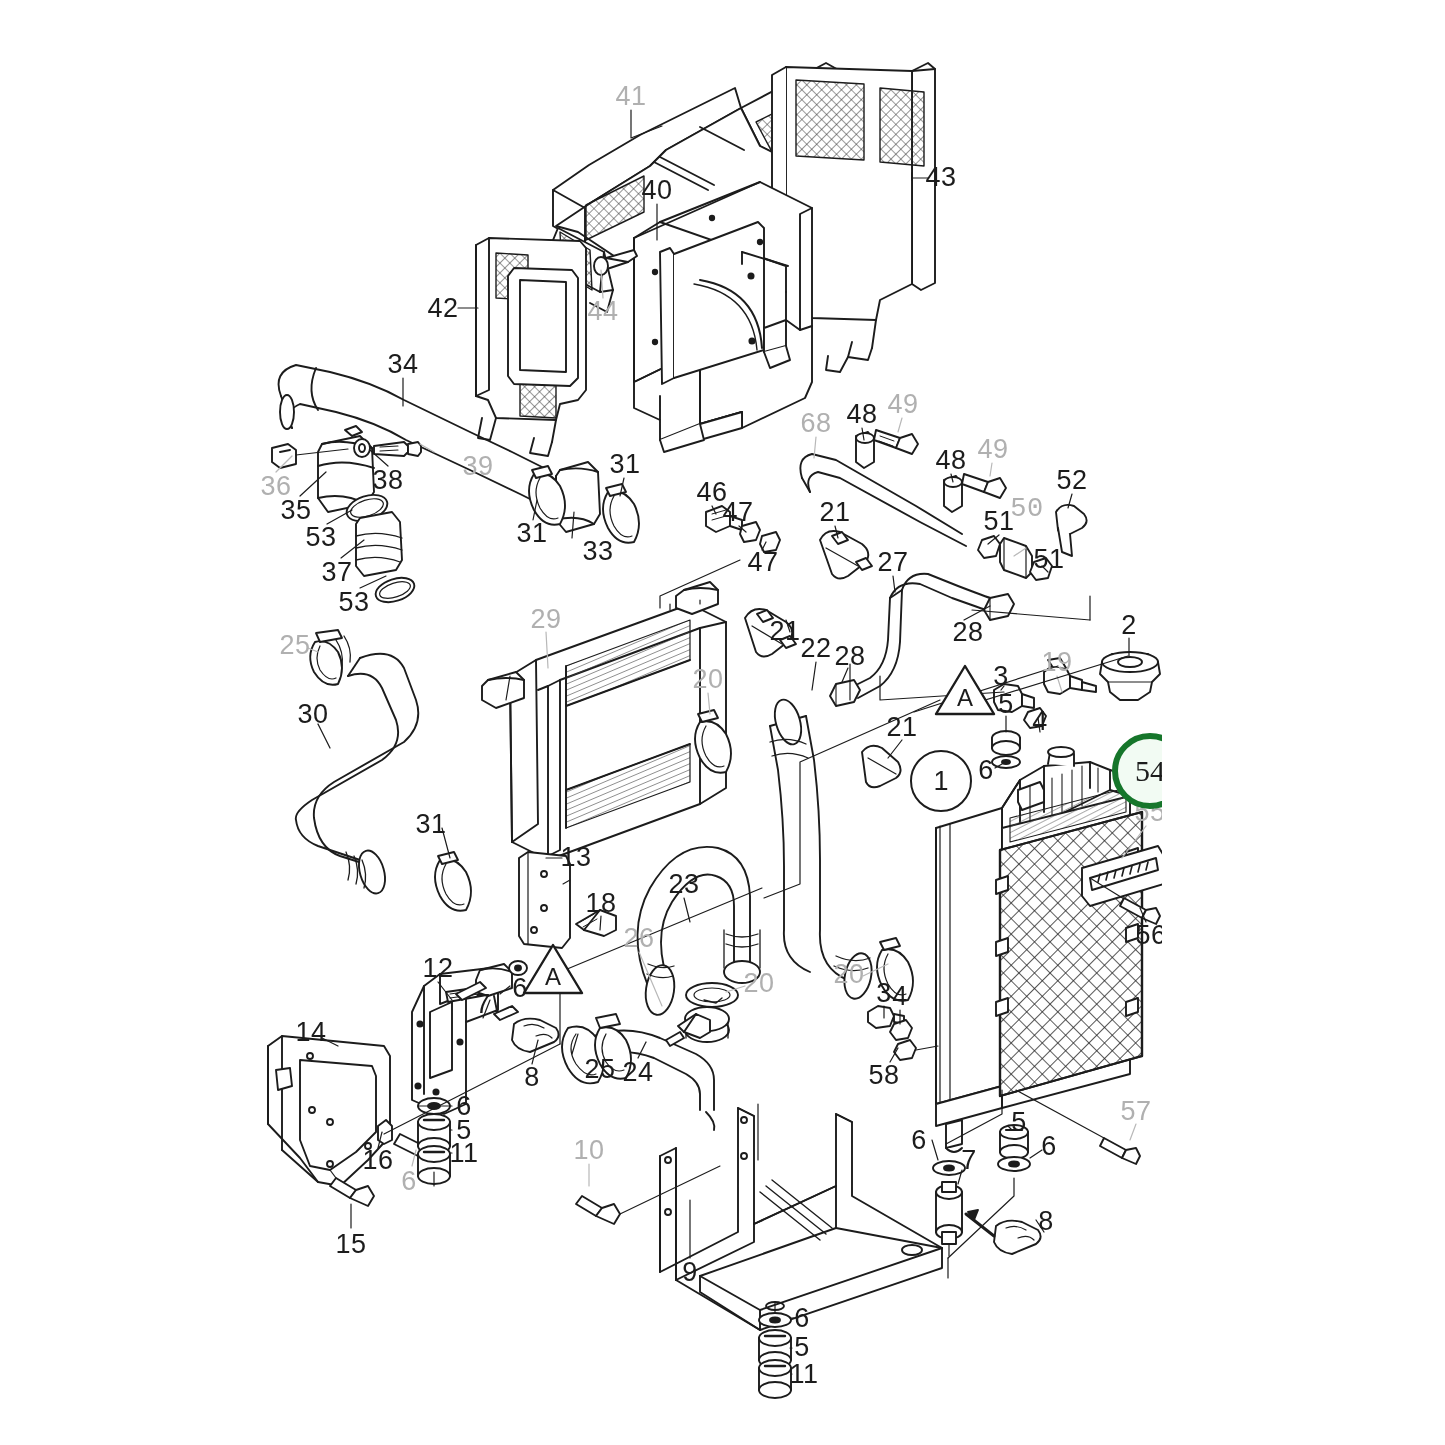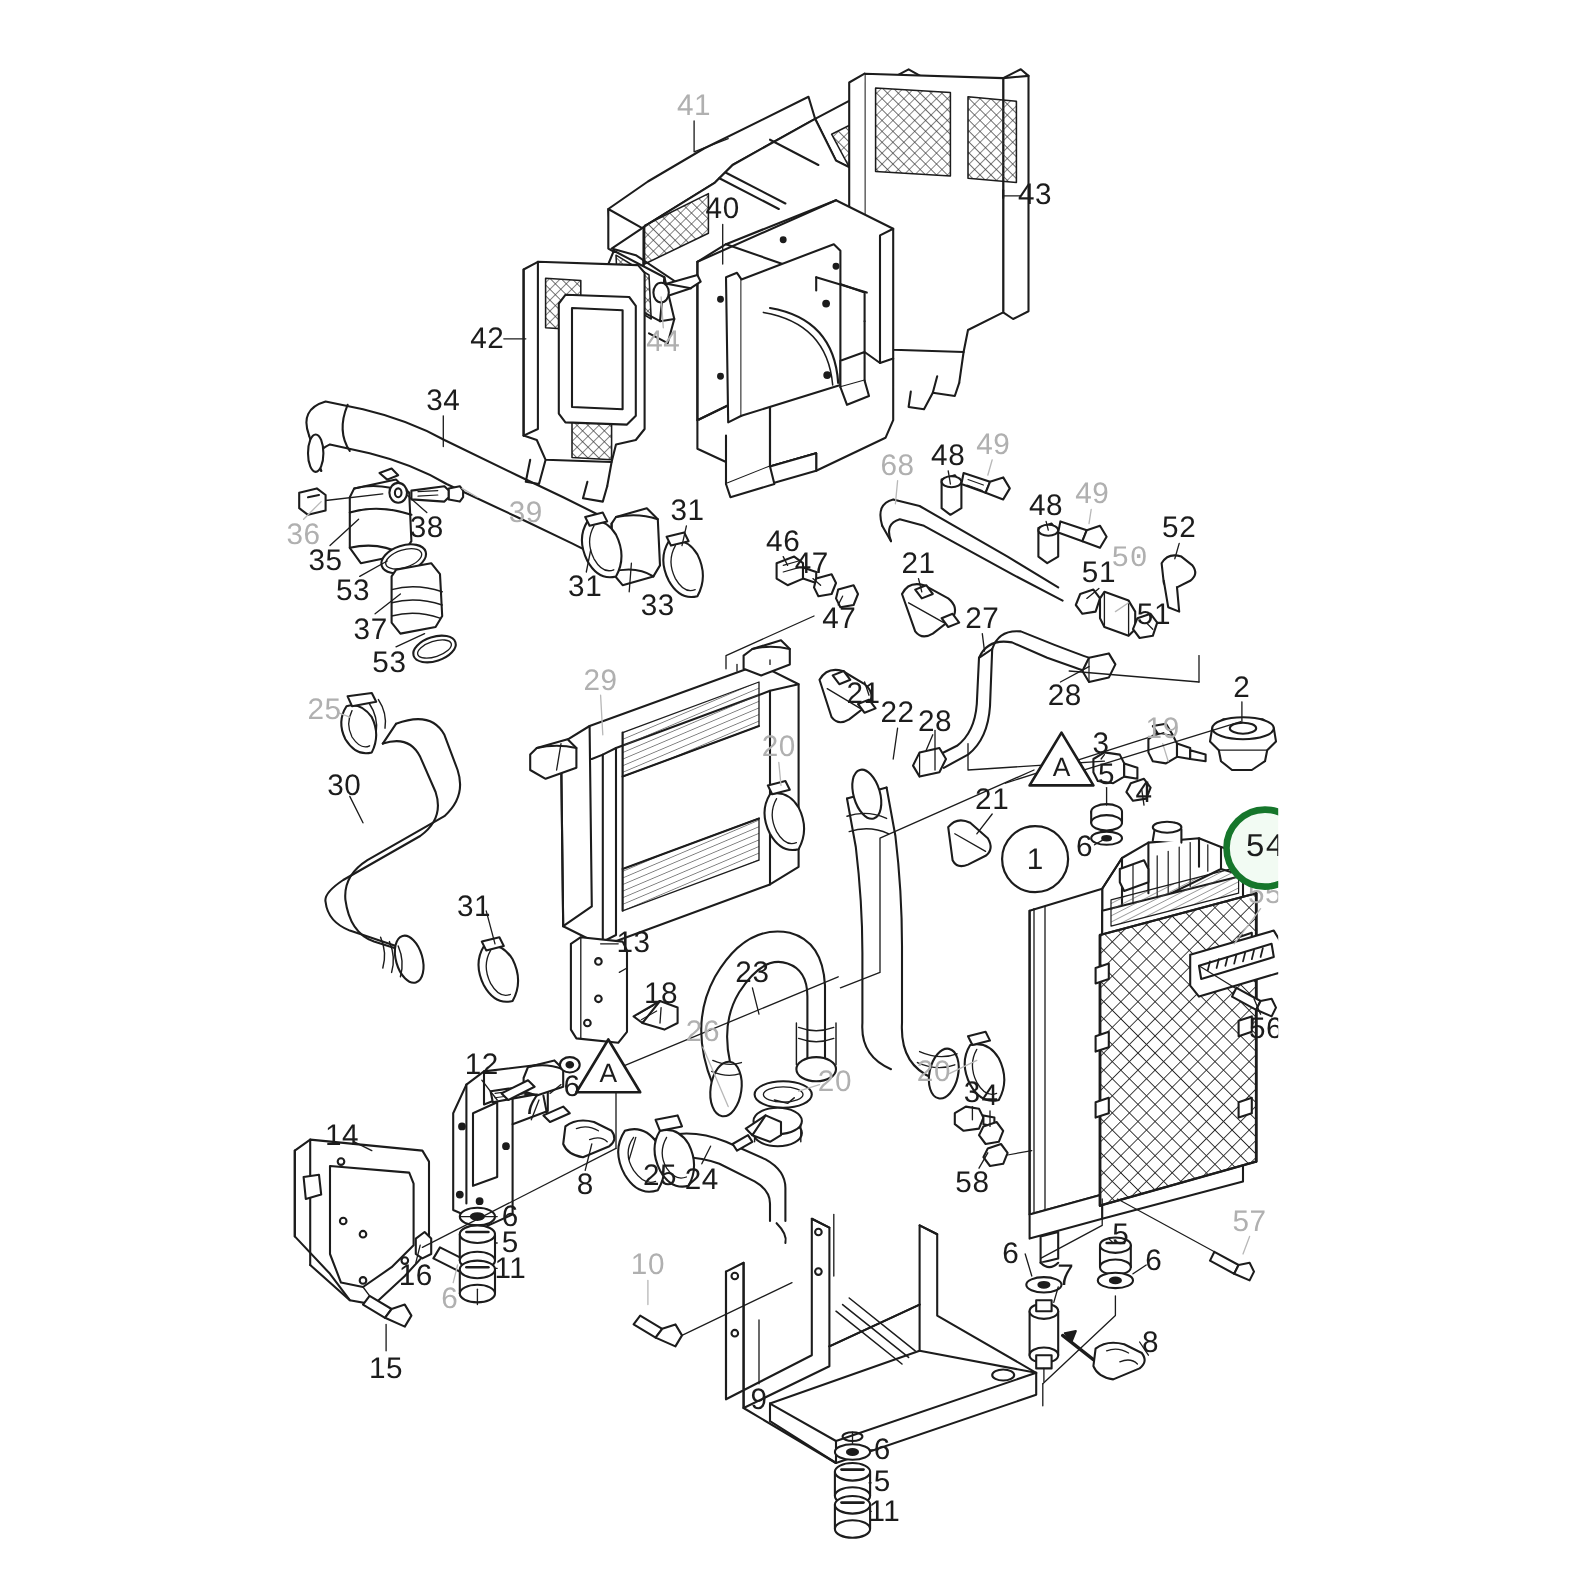--- a/index.html
+++ b/index.html
@@ -2,21 +2,21 @@
 <html><head>
 <meta charset="utf-8">
 <title>Parts Diagram</title>
 <style>
   html,body{margin:0;padding:0;background:#ffffff;}
   body{font-family:"Liberation Sans",sans-serif;}
   #stage{position:relative;width:1162px;height:1445px;background:#fff;overflow:hidden;}
   #art{position:absolute;left:0;top:0;width:1445px;height:1445px;}
   .lbl{position:absolute;font-family:"Liberation Sans",sans-serif;font-size:27px;color:#1c1c1c;line-height:1;white-space:nowrap;transform:translate(-50%,-50%);letter-spacing:.5px;}
   .lbl.grey{color:#b0b0b0;}
-  .callout{position:absolute;transform:translate(-50%,-50%);width:76px;height:76px;border-radius:50%;border:6px solid #3b82f6;background:#f2fbf3;display:flex;align-items:center;justify-content:center;font-family:Liberation Mono, monospace;font-size:30px;color:#1c1c1c;box-sizing:border-box;}
+  .callout{position:absolute;transform:translate(-50%,-50%);width:76px;height:76px;border-radius:50%;border:6px solid #3b82f6;background:#f2fbf3;display:flex;align-items:center;justify-content:center;font-family:Liberation Serif, serif;font-size:30px;color:#1c1c1c;box-sizing:border-box;}
   .circ{position:absolute;transform:translate(-50%,-50%);width:62px;height:62px;border-radius:50%;border:2px solid #1c1c1c;background:#fff;display:flex;align-items:center;justify-content:center;font-size:27px;color:#1c1c1c;box-sizing:border-box;}
   .warn{position:absolute;transform:translate(-50%,-50%);width:64px;height:56px;display:flex;align-items:flex-end;justify-content:center;}
   .warn span{font-size:24px;color:#1c1c1c;position:relative;bottom:6px;}
 </style>
 </head>
 <body>
 
 <div id="stage">
 
   <svg id="art" viewBox="0 0 1445 1445" xmlns="http://www.w3.org/2000/svg">

